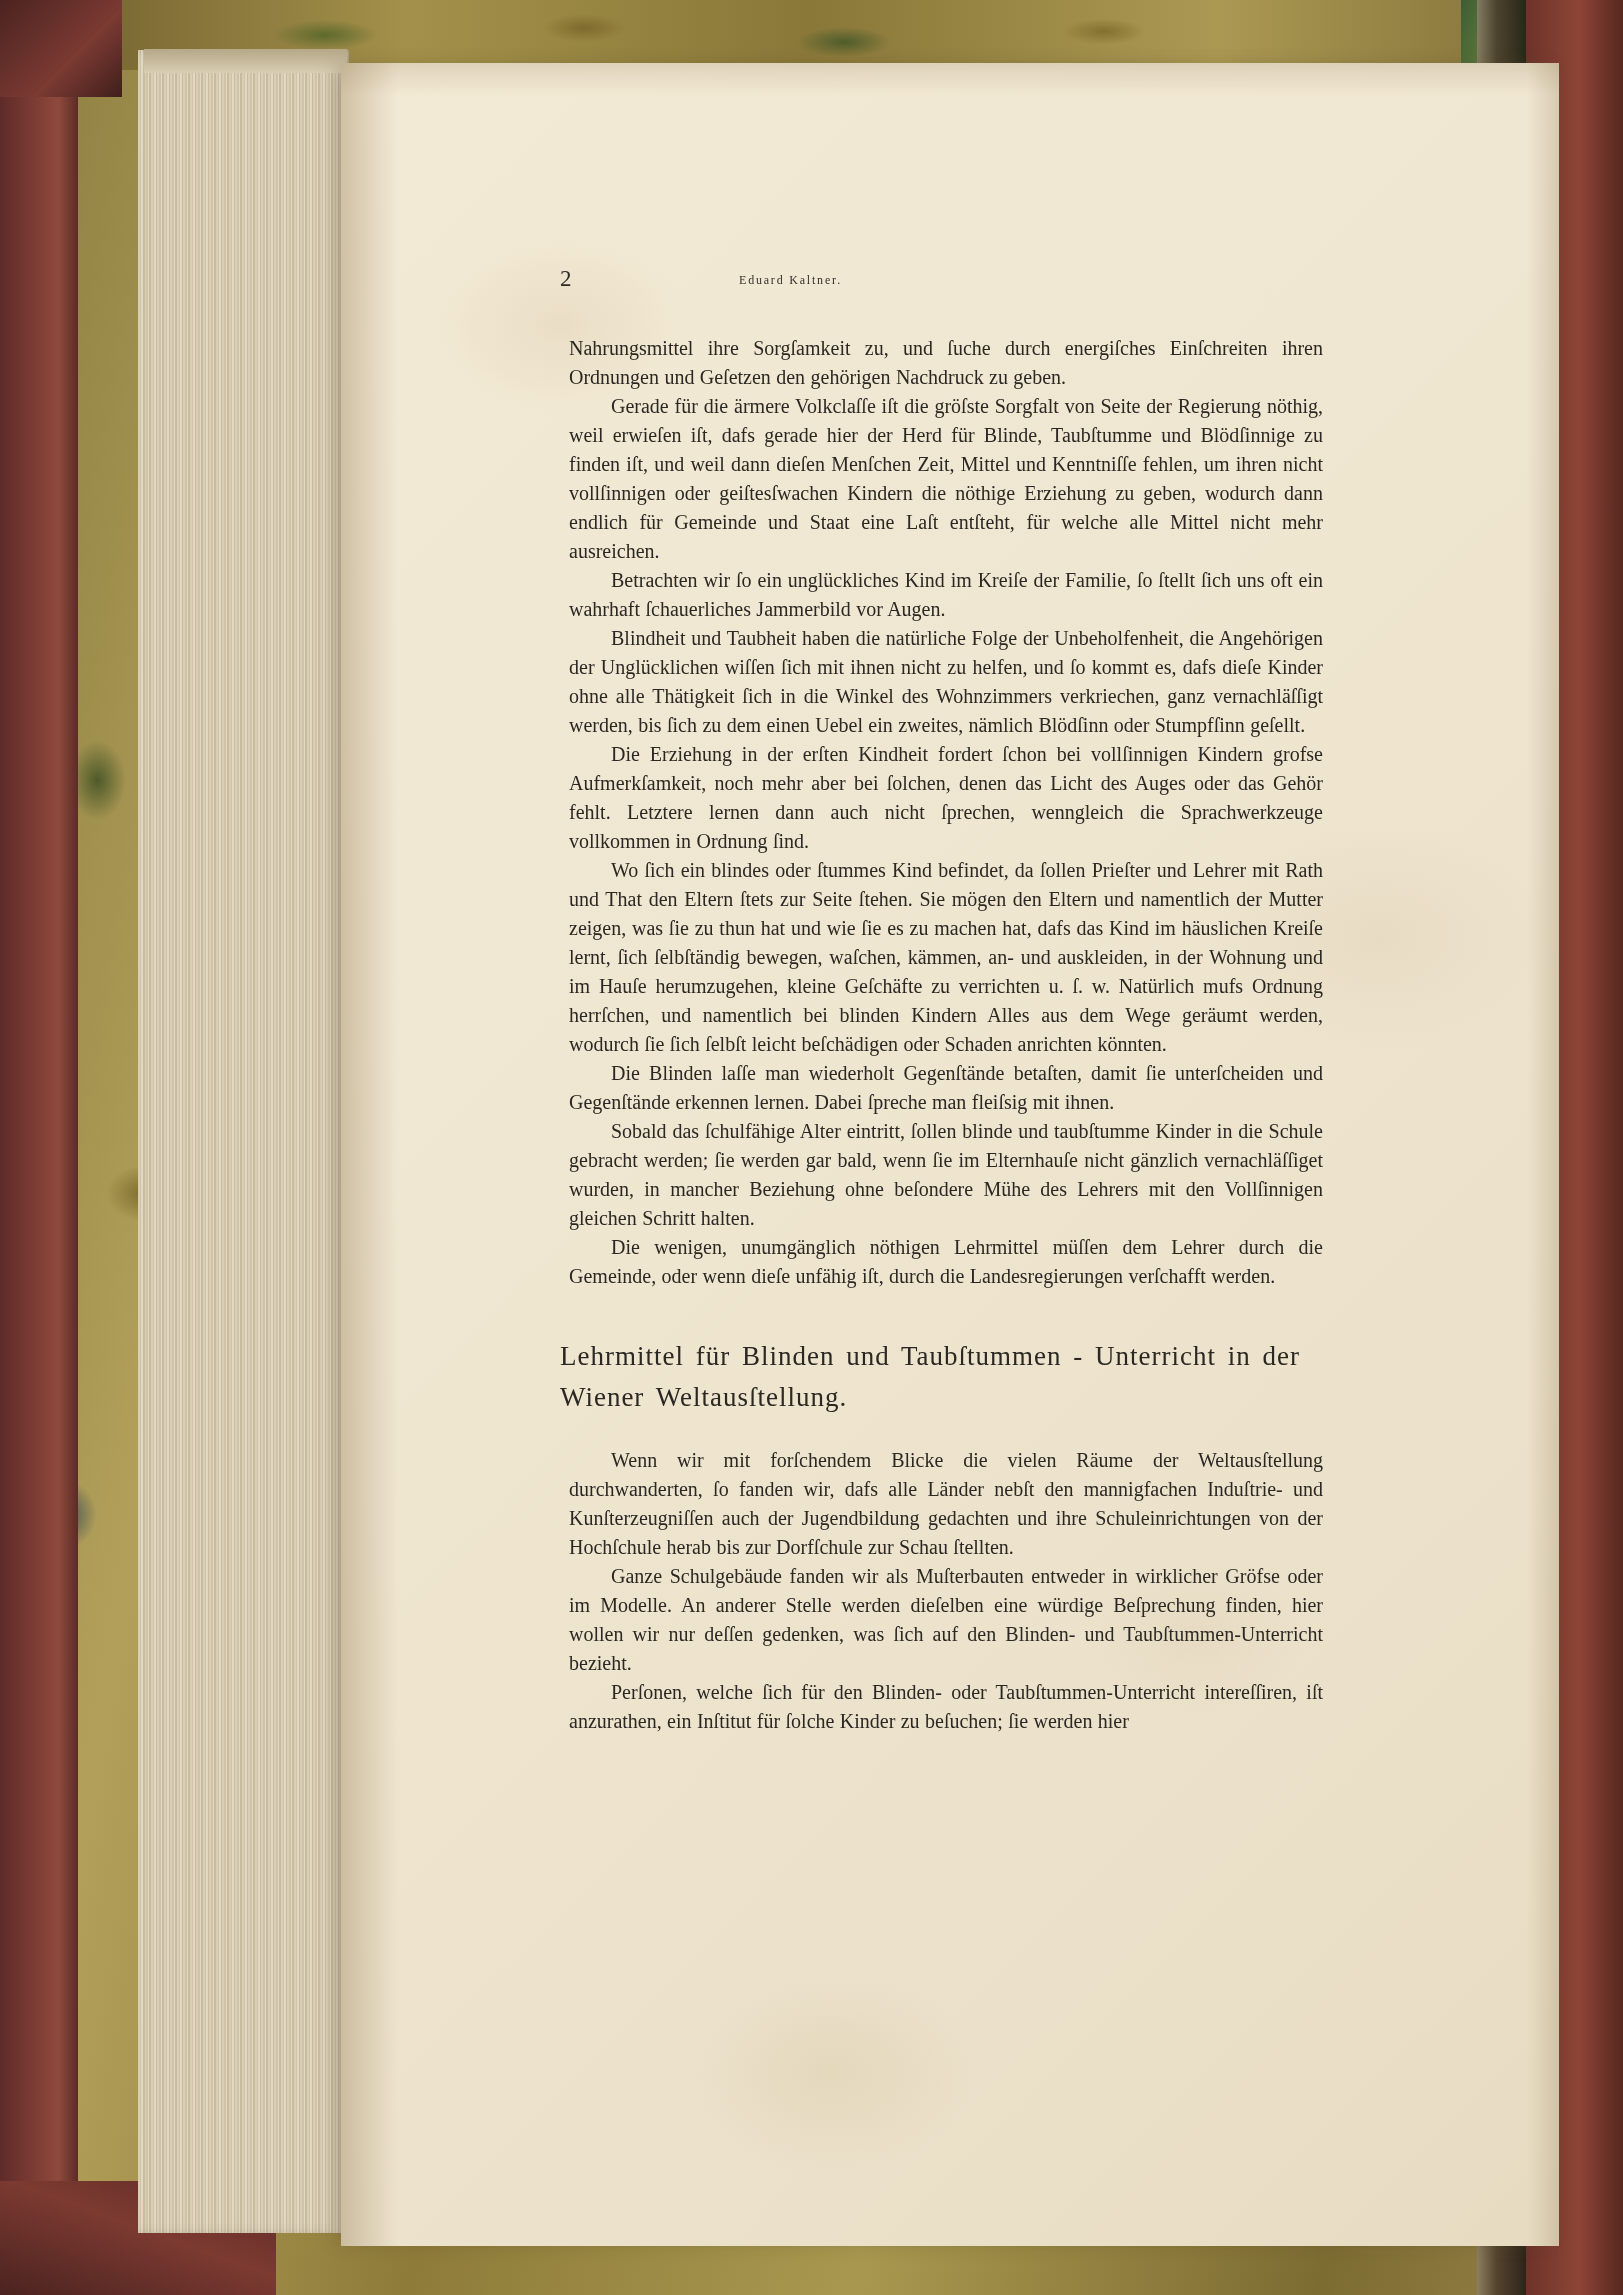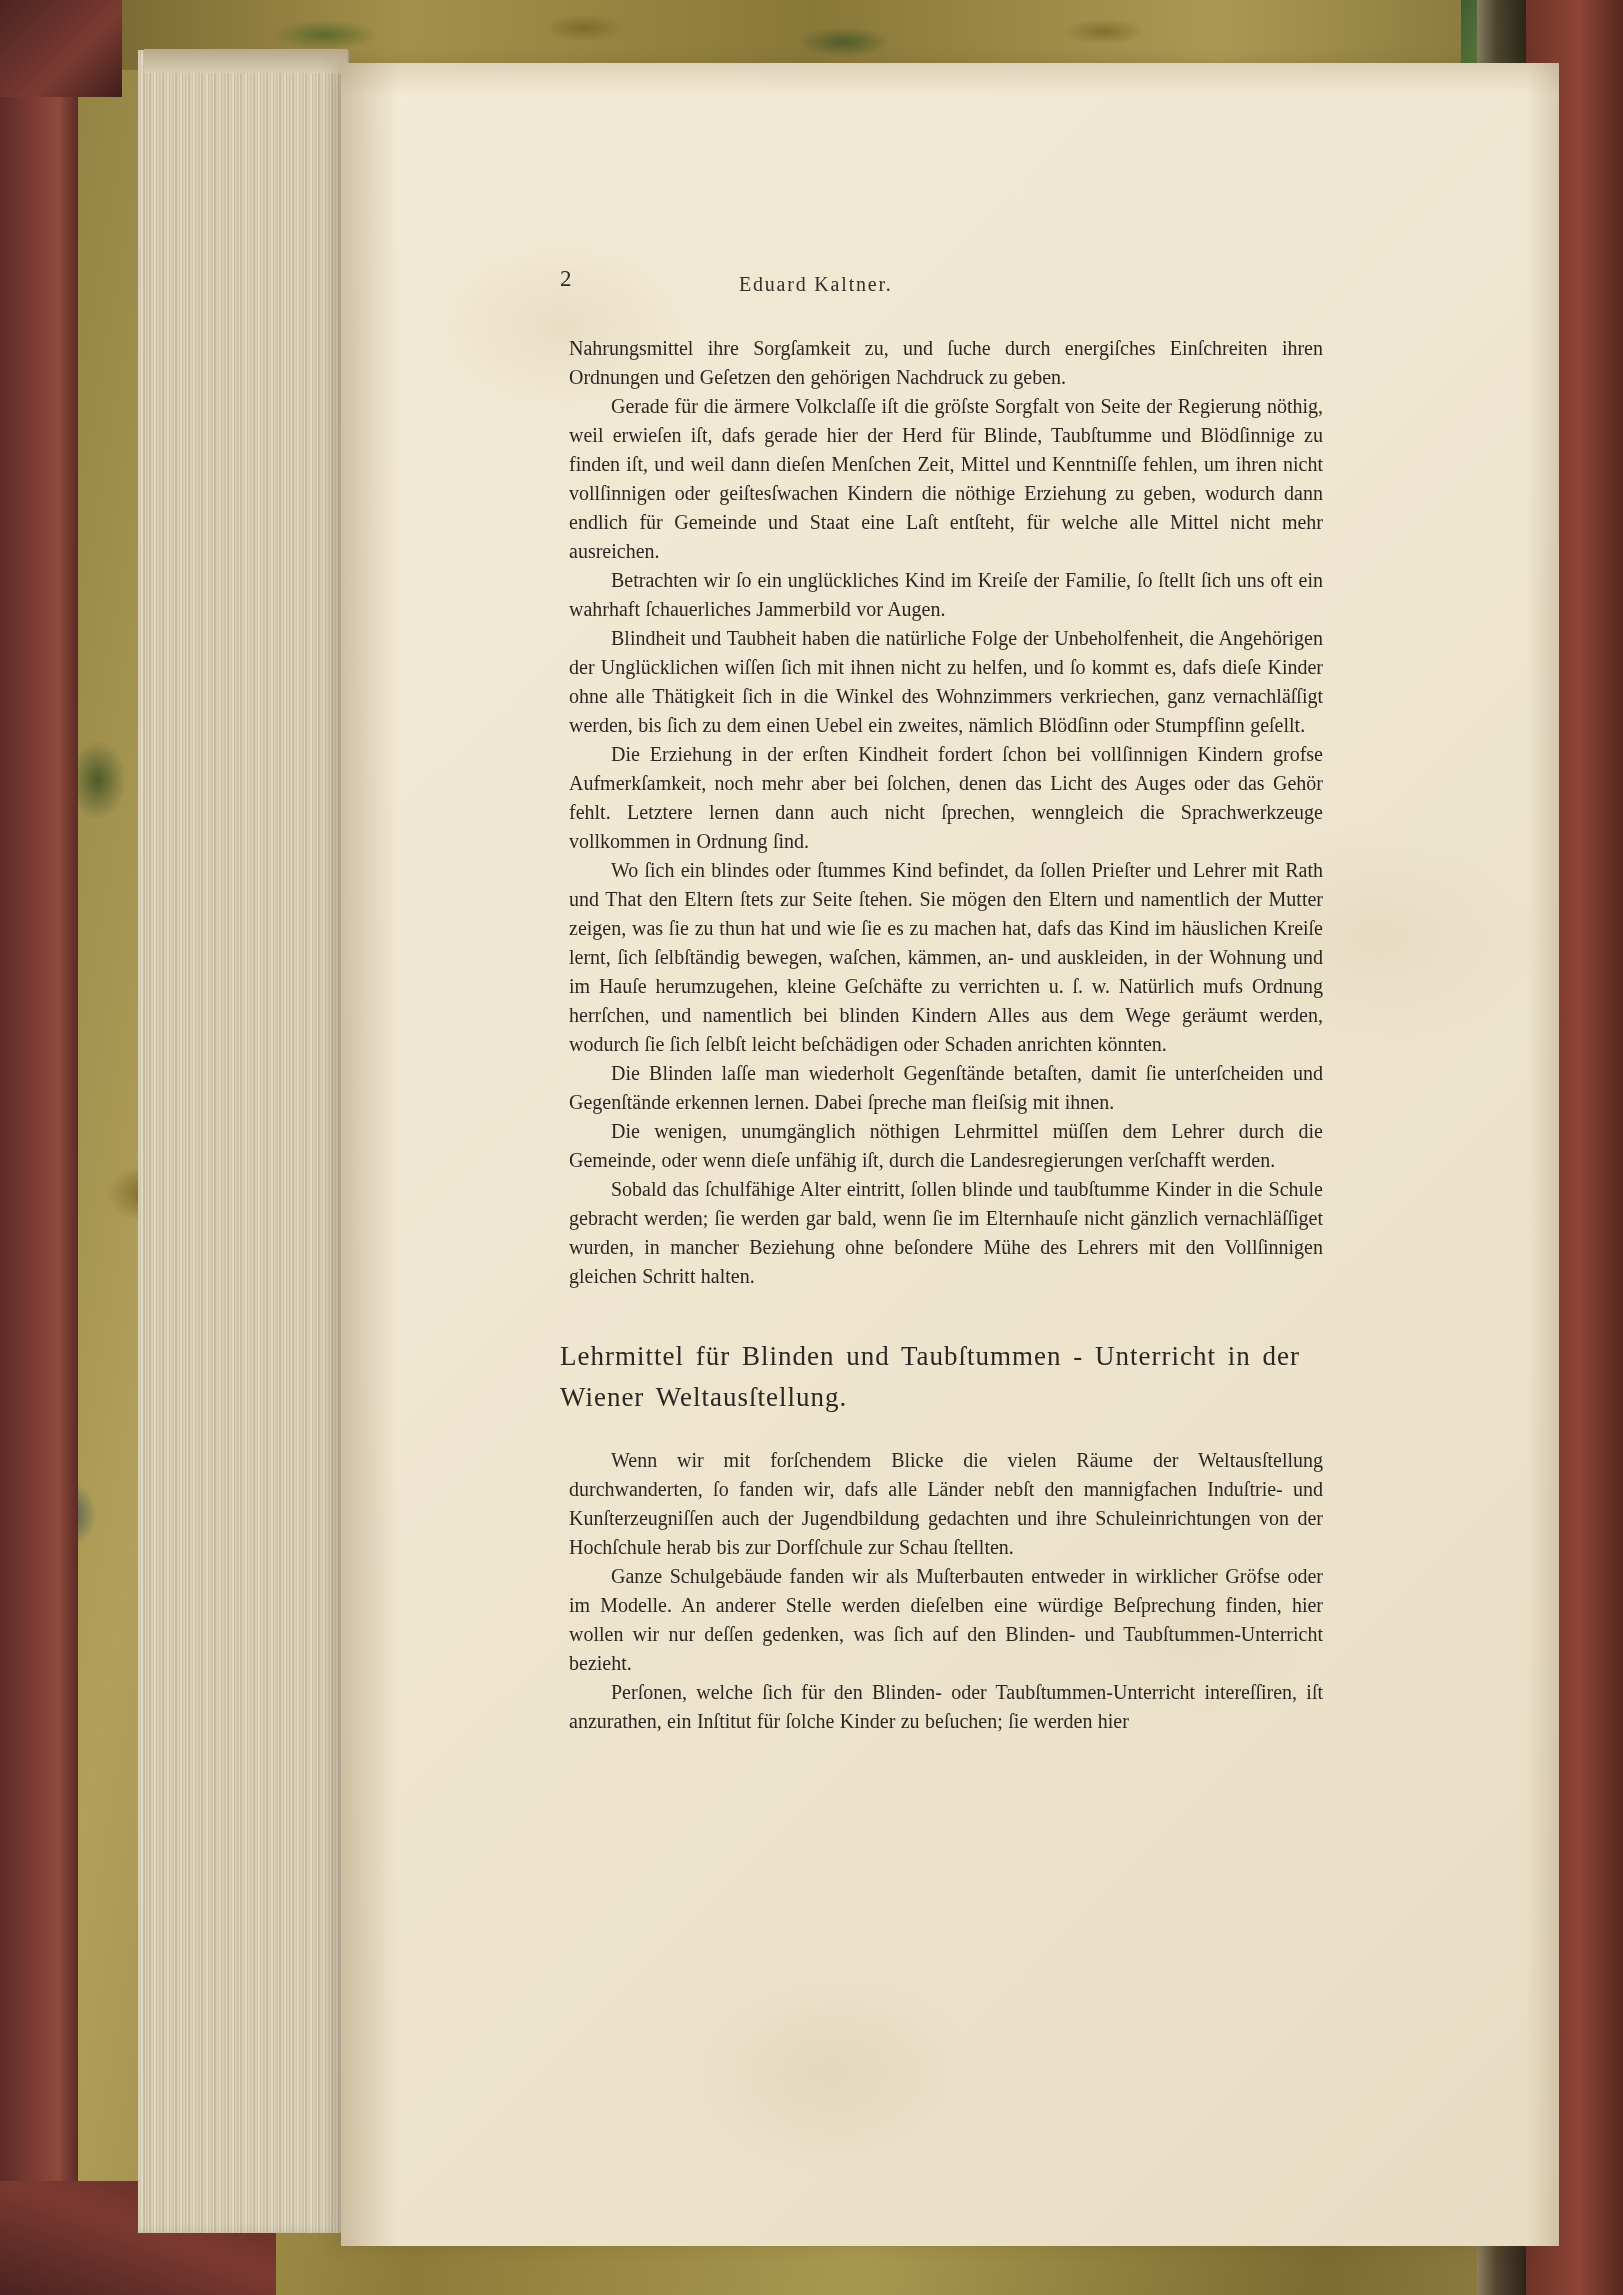--- a/index.html
+++ b/index.html
@@ -149,21 +149,21 @@
   .folio {
     position: absolute;
     left: 0; top: 0;
     font-size: 23px;
     color: #2e2b26;
     letter-spacing: 0.4px;
   }
   .head-title {
     position: absolute;
     left: 179px; top: 6.5px;
-    font-size: 20px;
+    font-size: 12px;
     letter-spacing: 1.8px;
     color: #33302a;
   }
 
   p.body {
     margin: 0 0 0 9px;
     font-size: 20px;
     line-height: 29px;
     color: #2b2823;
     text-align: justify;
@@ -229,22 +229,22 @@
         <div class="head-title">Eduard  Kaltner.</div>
       </div>
 
       <p class="body noindent">Nahrungsmittel ihre Sorgſamkeit zu, und ſuche durch energiſches Einſchreiten ihren Ordnungen und Geſetzen den gehörigen Nachdruck zu geben.</p>
       <p class="body">Gerade für die ärmere Volkclaſſe iſt die gröſste Sorgfalt von Seite der Regierung nöthig, weil erwieſen iſt, dafs gerade hier der Herd für Blinde, Taubſtumme und Blödſinnige zu finden iſt, und weil dann dieſen Menſchen Zeit, Mittel und Kenntniſſe fehlen, um ihren nicht vollſinnigen oder geiſtesſwachen Kindern die nöthige Erziehung zu geben, wodurch dann endlich für Gemeinde und Staat eine Laſt entſteht, für welche alle Mittel nicht mehr ausreichen.</p>
       <p class="body">Betrachten wir ſo ein unglückliches Kind im Kreiſe der Familie, ſo ſtellt ſich uns oft ein wahrhaft ſchauerliches Jammerbild vor Augen.</p>
       <p class="body">Blindheit und Taubheit haben die natürliche Folge der Unbeholfenheit, die Angehörigen der Unglücklichen wiſſen ſich mit ihnen nicht zu helfen, und ſo kommt es, dafs dieſe Kinder ohne alle Thätigkeit ſich in die Winkel des Wohnzimmers verkriechen, ganz vernachläſſigt werden, bis ſich zu dem einen Uebel ein zweites, nämlich Blödſinn oder Stumpfſinn geſellt.</p>
       <p class="body">Die Erziehung in der erſten Kindheit fordert ſchon bei vollſinnigen Kindern grofse Aufmerkſamkeit, noch mehr aber bei ſolchen, denen das Licht des Auges oder das Gehör fehlt. Letztere lernen dann auch nicht ſprechen, wenngleich die Sprachwerkzeuge vollkommen in Ordnung ſind.</p>
       <p class="body">Wo ſich ein blindes oder ſtummes Kind befindet, da ſollen Prieſter und Lehrer mit Rath und That den Eltern ſtets zur Seite ſtehen. Sie mögen den Eltern und namentlich der Mutter zeigen, was ſie zu thun hat und wie ſie es zu machen hat, dafs das Kind im häuslichen Kreiſe lernt, ſich ſelbſtändig bewegen, waſchen, kämmen, an- und auskleiden, in der Wohnung und im Hauſe herumzugehen, kleine Geſchäfte zu verrichten u. ſ. w. Natürlich mufs Ordnung herrſchen, und namentlich bei blinden Kindern Alles aus dem Wege geräumt werden, wodurch ſie ſich ſelbſt leicht beſchädigen oder Schaden anrichten könnten.</p>
       <p class="body">Die Blinden laſſe man wiederholt Gegenſtände betaſten, damit ſie unterſcheiden und Gegenſtände erkennen lernen. Dabei ſpreche man fleiſsig mit ihnen.</p>
+      <p class="body">Sobald das ſchulfähige Alter eintritt, ſollen blinde und taubſtumme Kinder in die Schule gebracht werden; ſie werden gar bald, wenn ſie im Elternhauſe nicht gänzlich vernachläſſiget wurden, in mancher Beziehung ohne beſondere Mühe des Lehrers mit den Vollſinnigen gleichen Schritt halten.</p>
       <p class="body">Die wenigen, unumgänglich nöthigen Lehrmittel müſſen dem Lehrer durch die Gemeinde, oder wenn dieſe unfähig iſt, durch die Landesregierungen verſchafft werden.</p>
-      <p class="body">Sobald das ſchulfähige Alter eintritt, ſollen blinde und taubſtumme Kinder in die Schule gebracht werden; ſie werden gar bald, wenn ſie im Elternhauſe nicht gänzlich vernachläſſiget wurden, in mancher Beziehung ohne beſondere Mühe des Lehrers mit den Vollſinnigen gleichen Schritt halten.</p>
 
       <h2 class="section-title">
         <span>Lehrmittel für Blinden und Taubſtummen - Unterricht in der</span>
         <span class="line2">Wiener Weltausſtellung.</span>
       </h2>
 
       <p class="body">Wenn wir mit forſchendem Blicke die vielen Räume der Weltausſtellung durchwanderten, ſo fanden wir, dafs alle Länder nebſt den mannigfachen Induſtrie- und Kunſterzeugniſſen auch der Jugendbildung gedachten und ihre Schuleinrichtungen von der Hochſchule herab bis zur Dorfſchule zur Schau ſtellten.</p>
       <p class="body">Ganze Schulgebäude fanden wir als Muſterbauten entweder in wirklicher Gröfse oder im Modelle. An anderer Stelle werden dieſelben eine würdige Beſprechung finden, hier wollen wir nur deſſen gedenken, was ſich auf den Blinden- und Taubſtummen-Unterricht bezieht.</p>
       <p class="body">Perſonen, welche ſich für den Blinden- oder Taubſtummen-Unterricht intereſſiren, iſt anzurathen, ein Inſtitut für ſolche Kinder zu beſuchen; ſie werden hier</p>
 

